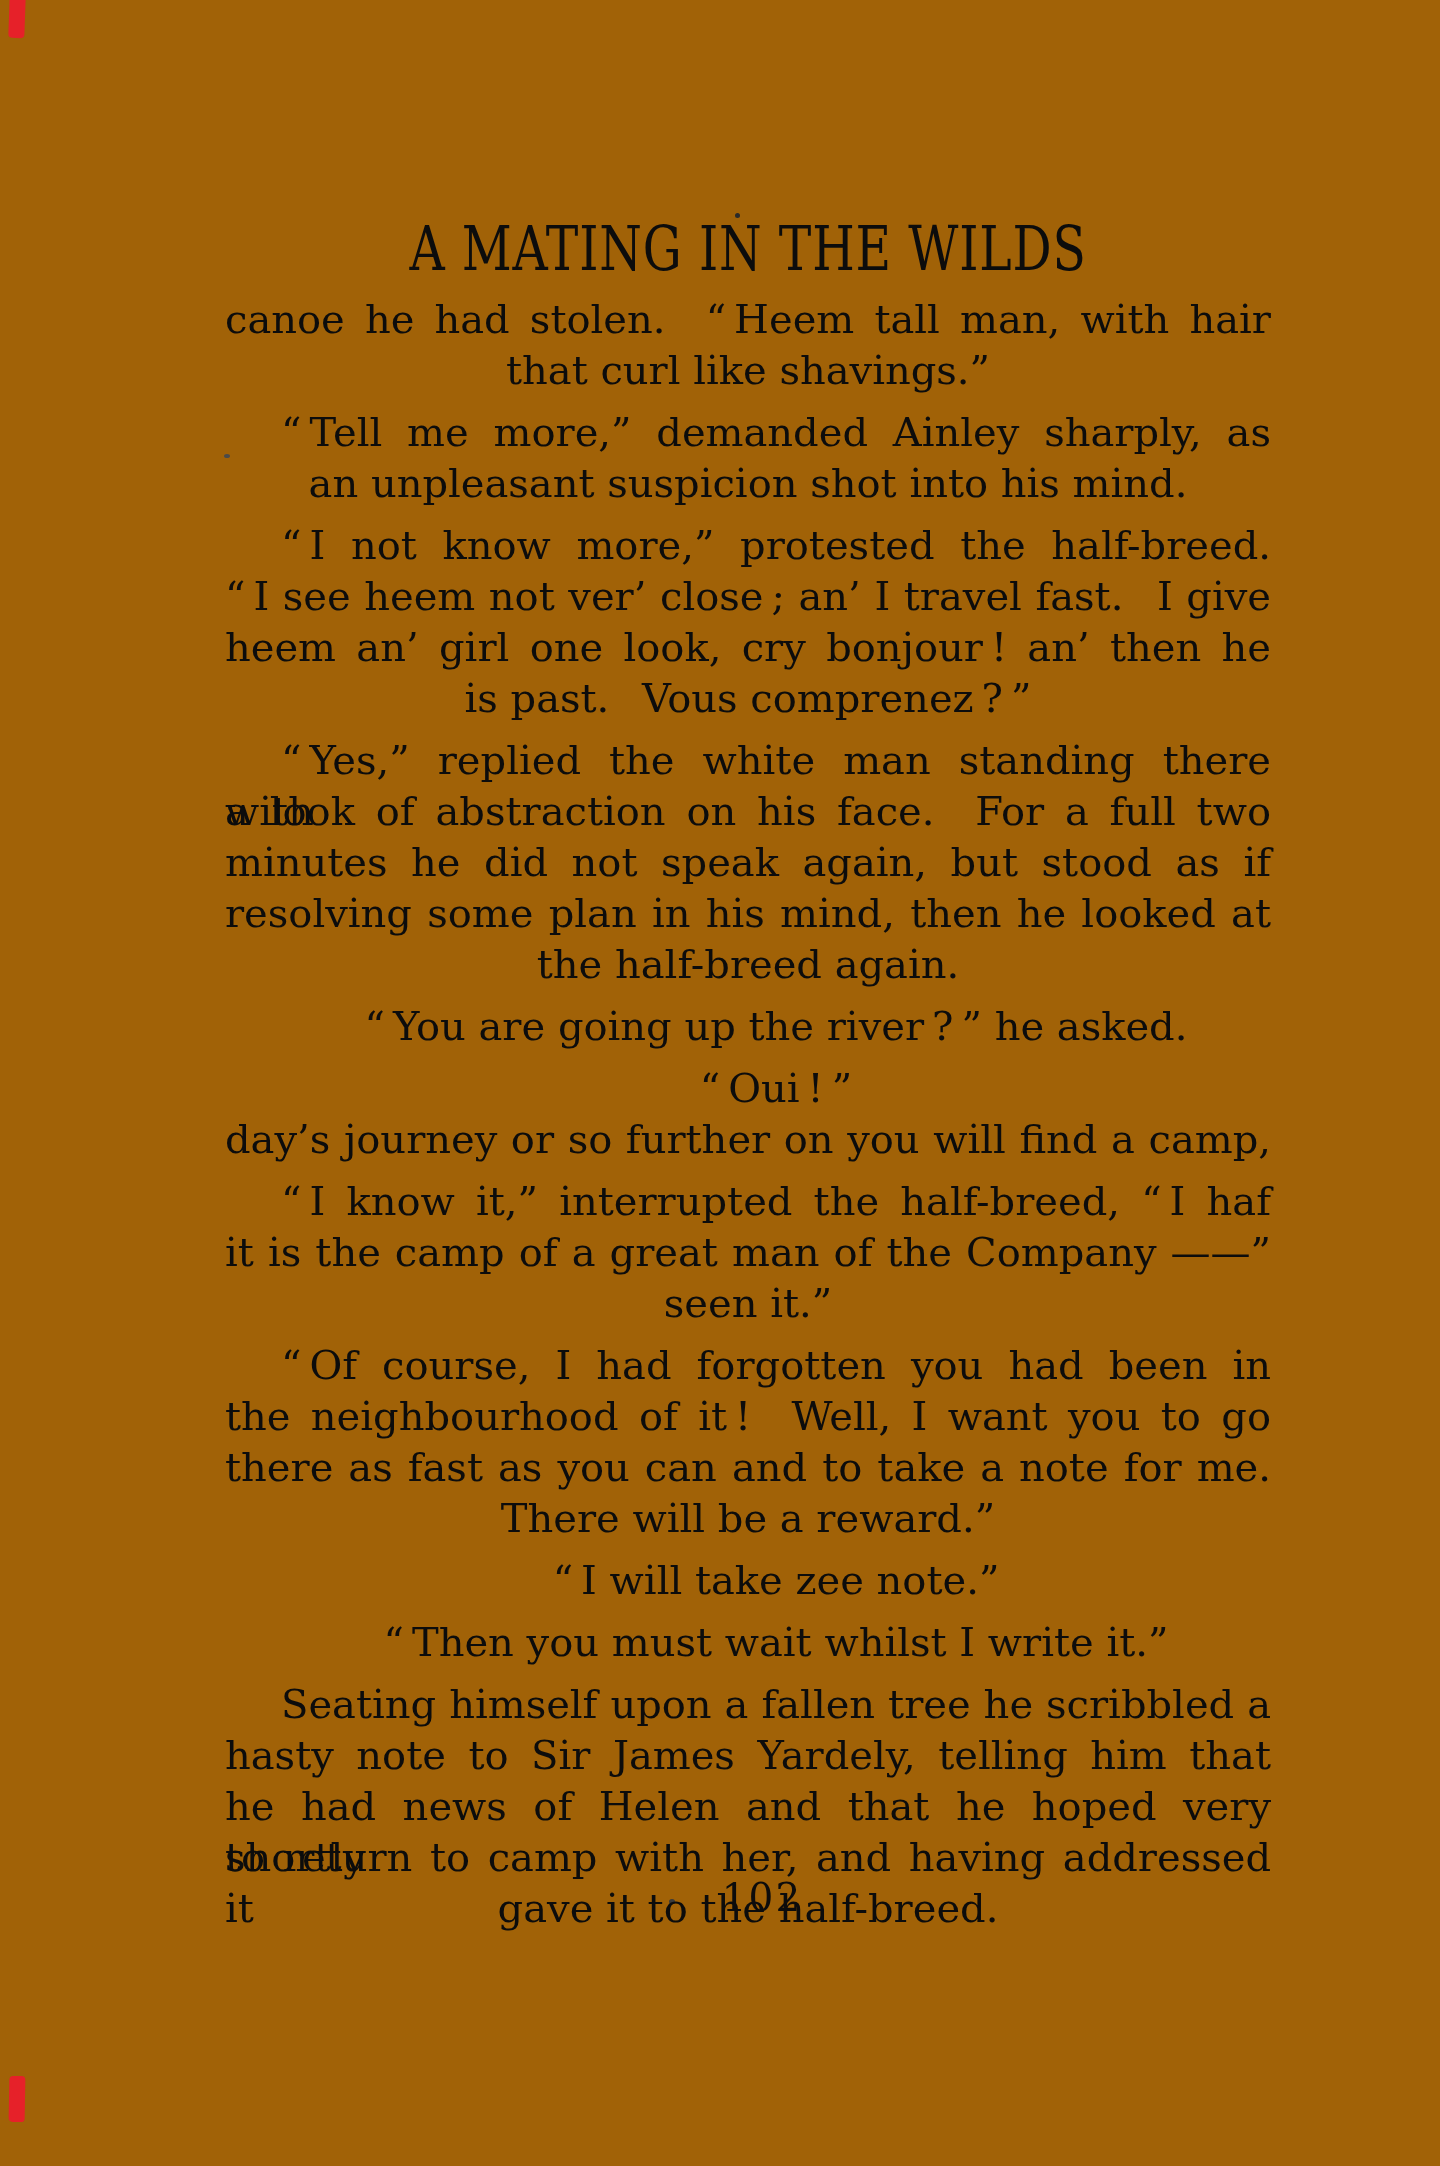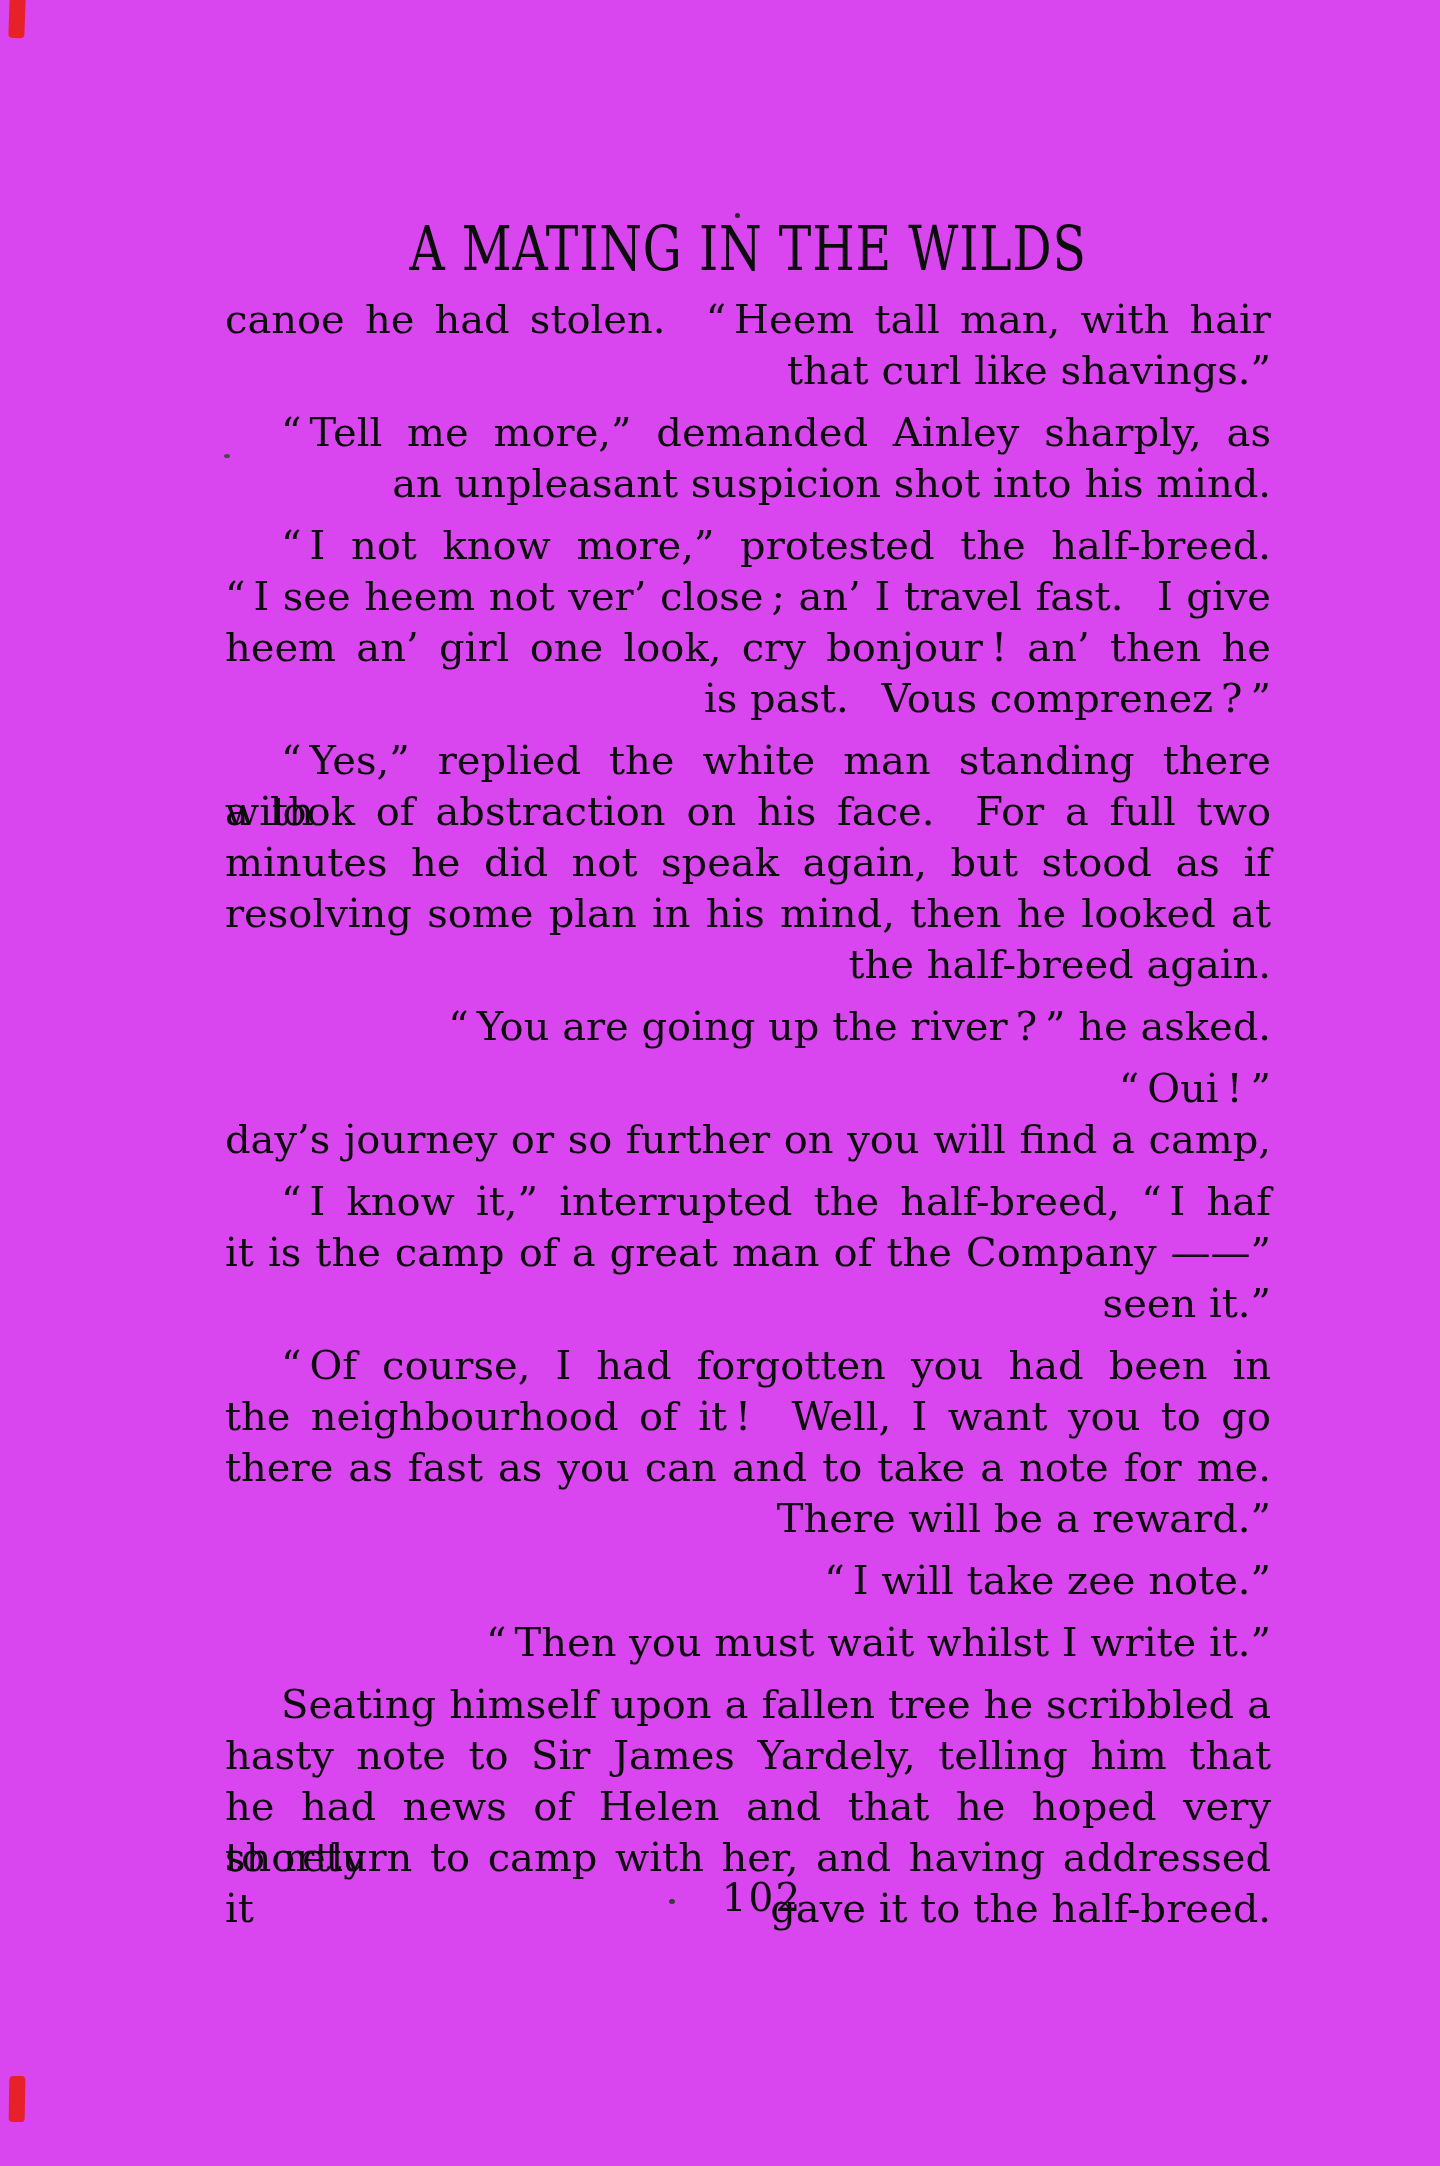--- a/index.html
+++ b/index.html
@@ -1,20 +1,20 @@
 <!DOCTYPE html>
 <html><head>
 <meta charset="utf-8">
 <style>
   html, body { margin: 0; padding: 0; background: #ffffff; }
   .page {
     position: relative;
     width: 1440px;
     height: 2166px;
-    background: #d946ef;
+    background: #a16207;
     overflow: hidden;
     font-family: "DejaVu Serif", serif;
     color: #0c0c0c;
   }
   .running-head {
     position: absolute;
     left: 225px;
     top: 203px;
     width: 1046px;
     height: 92px;
@@ -31,21 +31,21 @@
     left: 225px;
     top: 294px;
     width: 1046px;
   }
   .line {
     height: 51px;
     line-height: 51px;
     font-size: 40px;
     white-space: nowrap;
     overflow: visible;
-    text-align: right;
+    text-align: center;
   }
   .line.j {
     white-space: normal;
     text-align: justify;
     text-align-last: justify;
     -moz-text-align-last: justify;
   }
   .line.ind { text-indent: 56px; margin-top: 11px; }
   .page-number {
     position: absolute;

